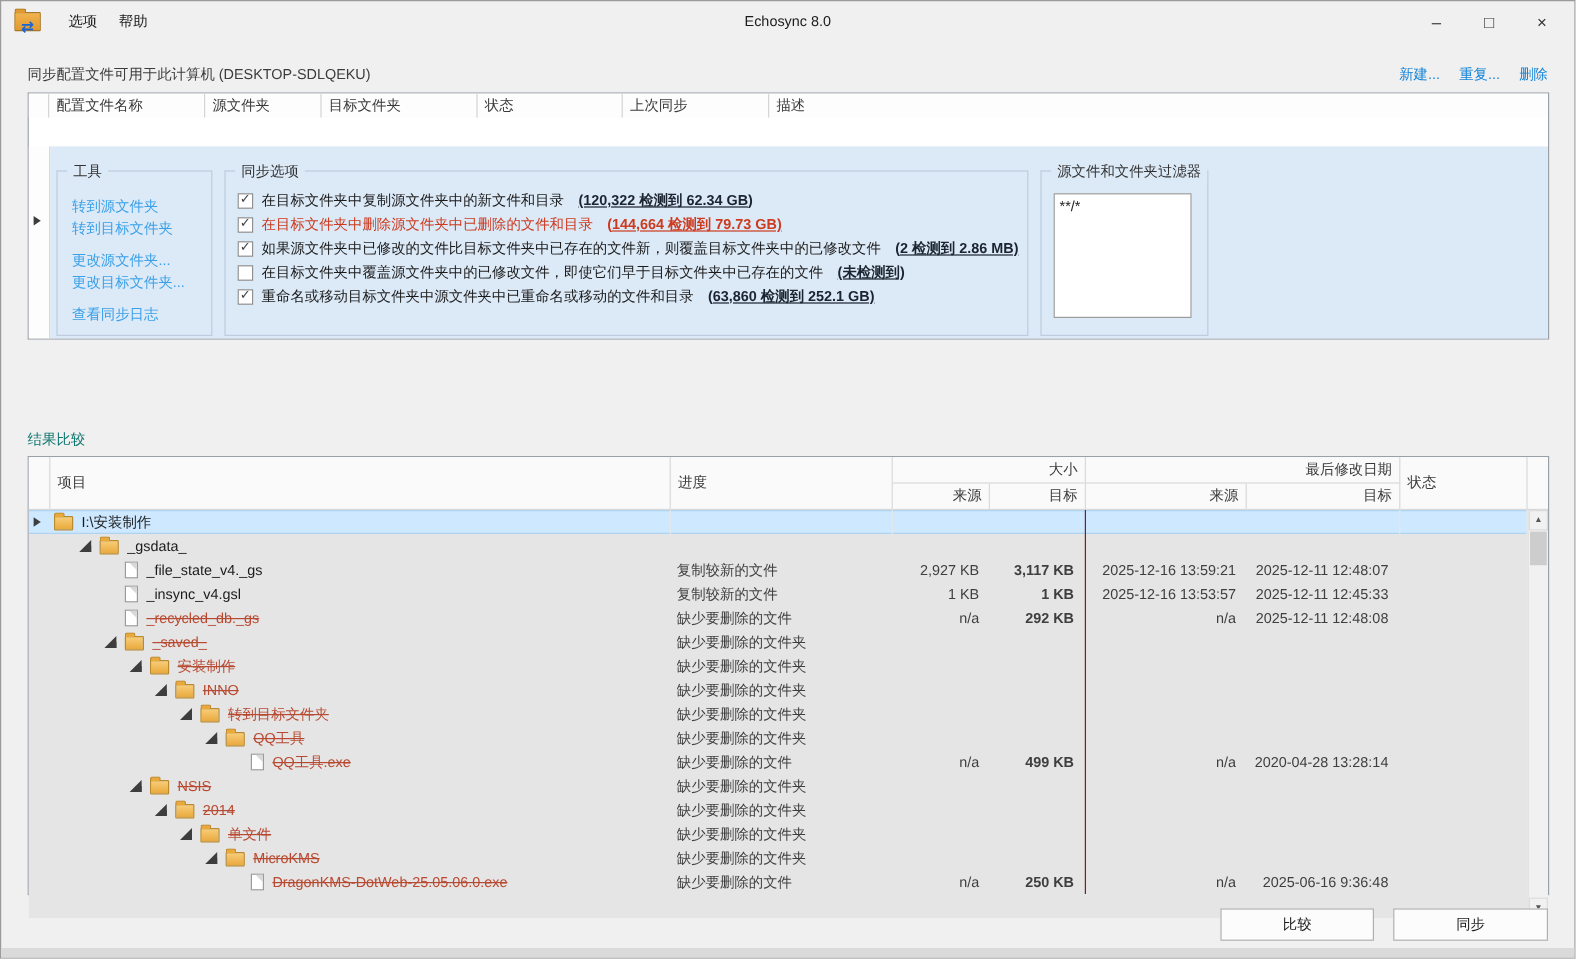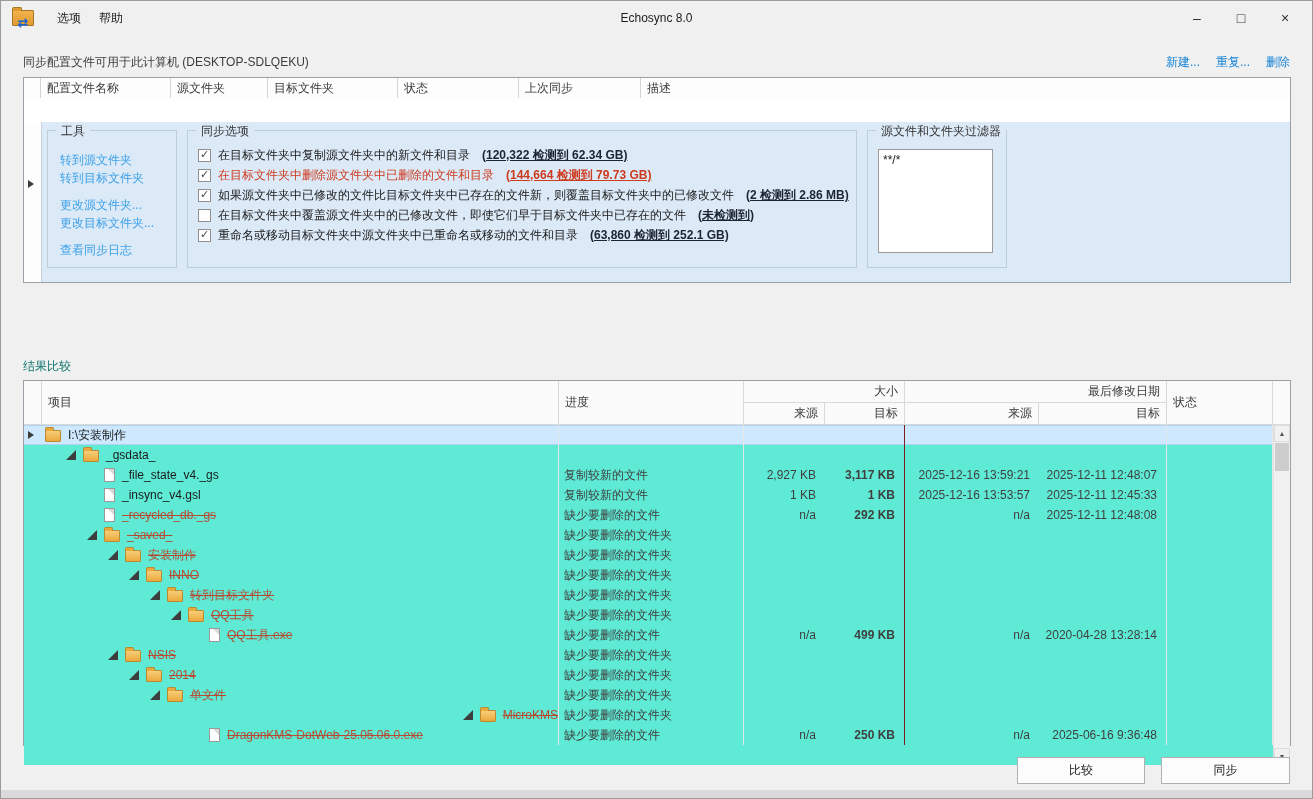--- a/index.html
+++ b/index.html
@@ -35,21 +35,21 @@
   .p-header{height:20px;background:#fdfdfd;}
   .p-hcell{border-right:1px solid #d5d5d5;padding:2px 6px 0 6px;color:#3a3a3a;white-space:nowrap;overflow:hidden;box-sizing:border-box;}
   .p-row{height:23px;background:var(--row-blue);font-weight:bold;border-top:1px solid #e3e3e3;}
   .p-cell{display:flex;align-items:center;justify-content:center;white-space:nowrap;overflow:hidden;color:#1b1b1b;}
   .p-cell.status{justify-content:flex-start;padding-left:6px;gap:6px;}
   .p-expand{position:absolute;top:44px;bottom:0;left:0;right:0;display:flex;}
   .narrow-strip{width:17px;border-right:1px solid #c9d2dc;background:#fdfdfd;position:relative;flex:none;}
   .marker{position:absolute;left:4px;top:58px;}
   .panel{flex:1;background:var(--panel-blue);position:relative;}
 
-  .groupbox{position:absolute;top:8px;height:138px;border:1px solid #bccde0;box-sizing:border-box;}
+  .groupbox{position:absolute;top:20px;height:138px;border:1px solid #bccde0;box-sizing:border-box;}
   .groupbox .legend{position:absolute;top:-8px;left:8px;background:var(--panel-blue);padding:0 5px;color:#333;white-space:nowrap;}
   .gb-tools{left:5px;width:130px;}
   .gb-options{left:145px;width:670px;}
   .gb-filter{left:825px;width:140px;}
 
   #tool-links{display:flex;flex-direction:column;padding:20px 0 0 12px;}
   .tool-link{color:var(--tool-link);line-height:18px;cursor:pointer;white-space:nowrap;}
   .tool-link:nth-child(3){margin-top:9px;}
   .tool-link:nth-child(5){margin-top:9px;}
 
@@ -80,21 +80,21 @@
   .h-prog{grid-column:3;}
   .h-size{grid-column:4/6;grid-row:1;}
   .h-ssrc{grid-column:4;grid-row:2;}
   .h-stgt{grid-column:5;grid-row:2;}
   .h-mod{grid-column:6/8;grid-row:1;}
   .h-dsrc{grid-column:6;grid-row:2;}
   .h-dtgt{grid-column:7;grid-row:2;}
   .h-status{grid-column:8;}
   .h-sb{grid-column:9;border-right:none;}
 
-  .r-body{position:relative;height:340px;overflow:hidden;background:#5eead4;}
+  .r-body{position:relative;height:340px;overflow:hidden;background:#e5e5e5;}
   .trow{height:20px;align-items:center;cursor:default;}
   .trow.selected{background:var(--tree-selected);box-shadow:inset 0 -1px 0 #aed4f2, inset 0 1px 0 #aed4f2;}
   .tc{height:20px;display:flex;align-items:center;white-space:nowrap;overflow:hidden;box-sizing:border-box;color:#3f3f3f;}
   .tc.c1{border-right:1px solid #e6e6e6;}
   .tc.c2{border-right:1px solid #e6e6e6;padding-left:5px;}
   .tc.c4{border-right:1px solid #7f1d1d;font-weight:bold;}
   .tc.c6{border-right:1px solid #e6e6e6;}
   .tc.c7{border-right:1px solid #e6e6e6;}
   .tc.num{justify-content:flex-end;padding-right:9px;}
   .tc.c0{justify-content:center;position:relative;}
@@ -468,21 +468,21 @@
             <div class="tc c2">缺少要删除的文件夹</div>
             <div class="tc c3 num"></div>
             <div class="tc c4 num"></div>
             <div class="tc c5 num"></div>
             <div class="tc c6 num"></div>
             <div class="tc c7"></div>
             <div class="tc c8"></div>
           </div>
           <div class="r-grid-cols trow">
             <div class="tc c0"></div>
-            <div class="tc c1" style="padding-left: 129px; justify-content: flex-end;">
+            <div class="tc c1" style="padding-left: 129px;">
               <span class="expslot">
                 <span class="tri expanded"></span>
               </span>
               <span class="ficon folder"></span>
               <span class="fname deleted">MicroKMS</span>
             </div>
             <div class="tc c2">缺少要删除的文件夹</div>
             <div class="tc c3 num"></div>
             <div class="tc c4 num"></div>
             <div class="tc c5 num"></div>

